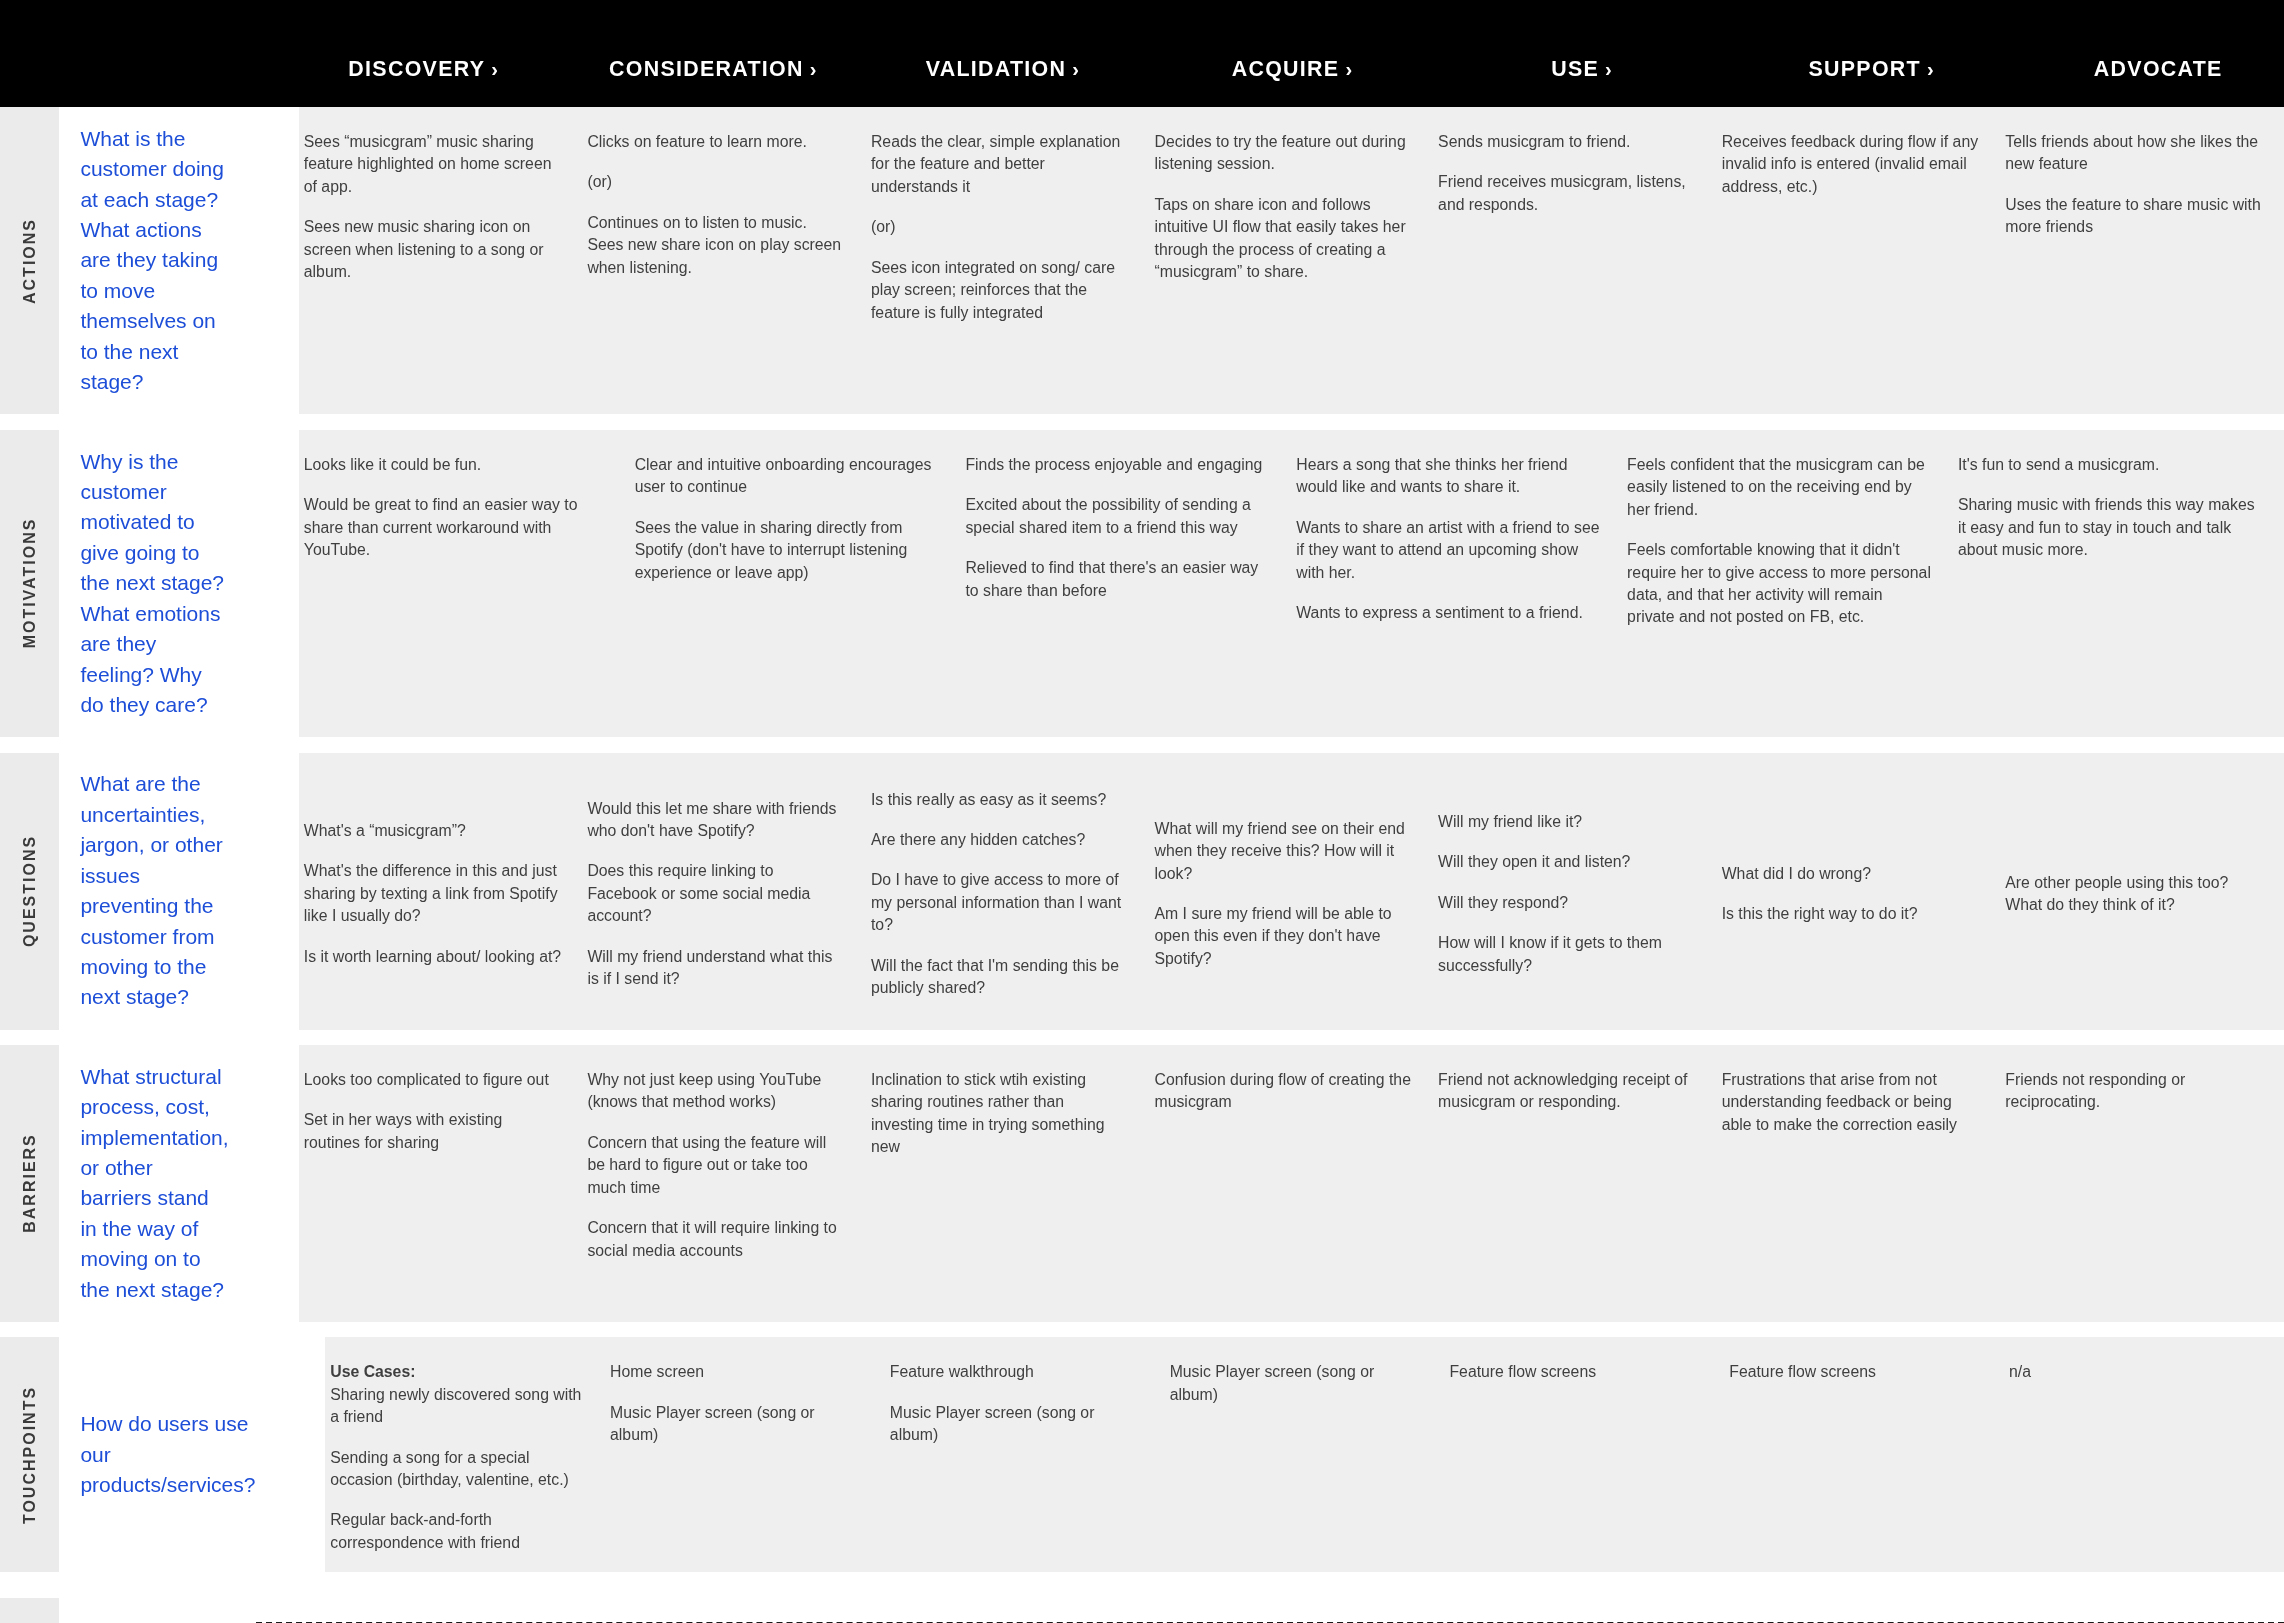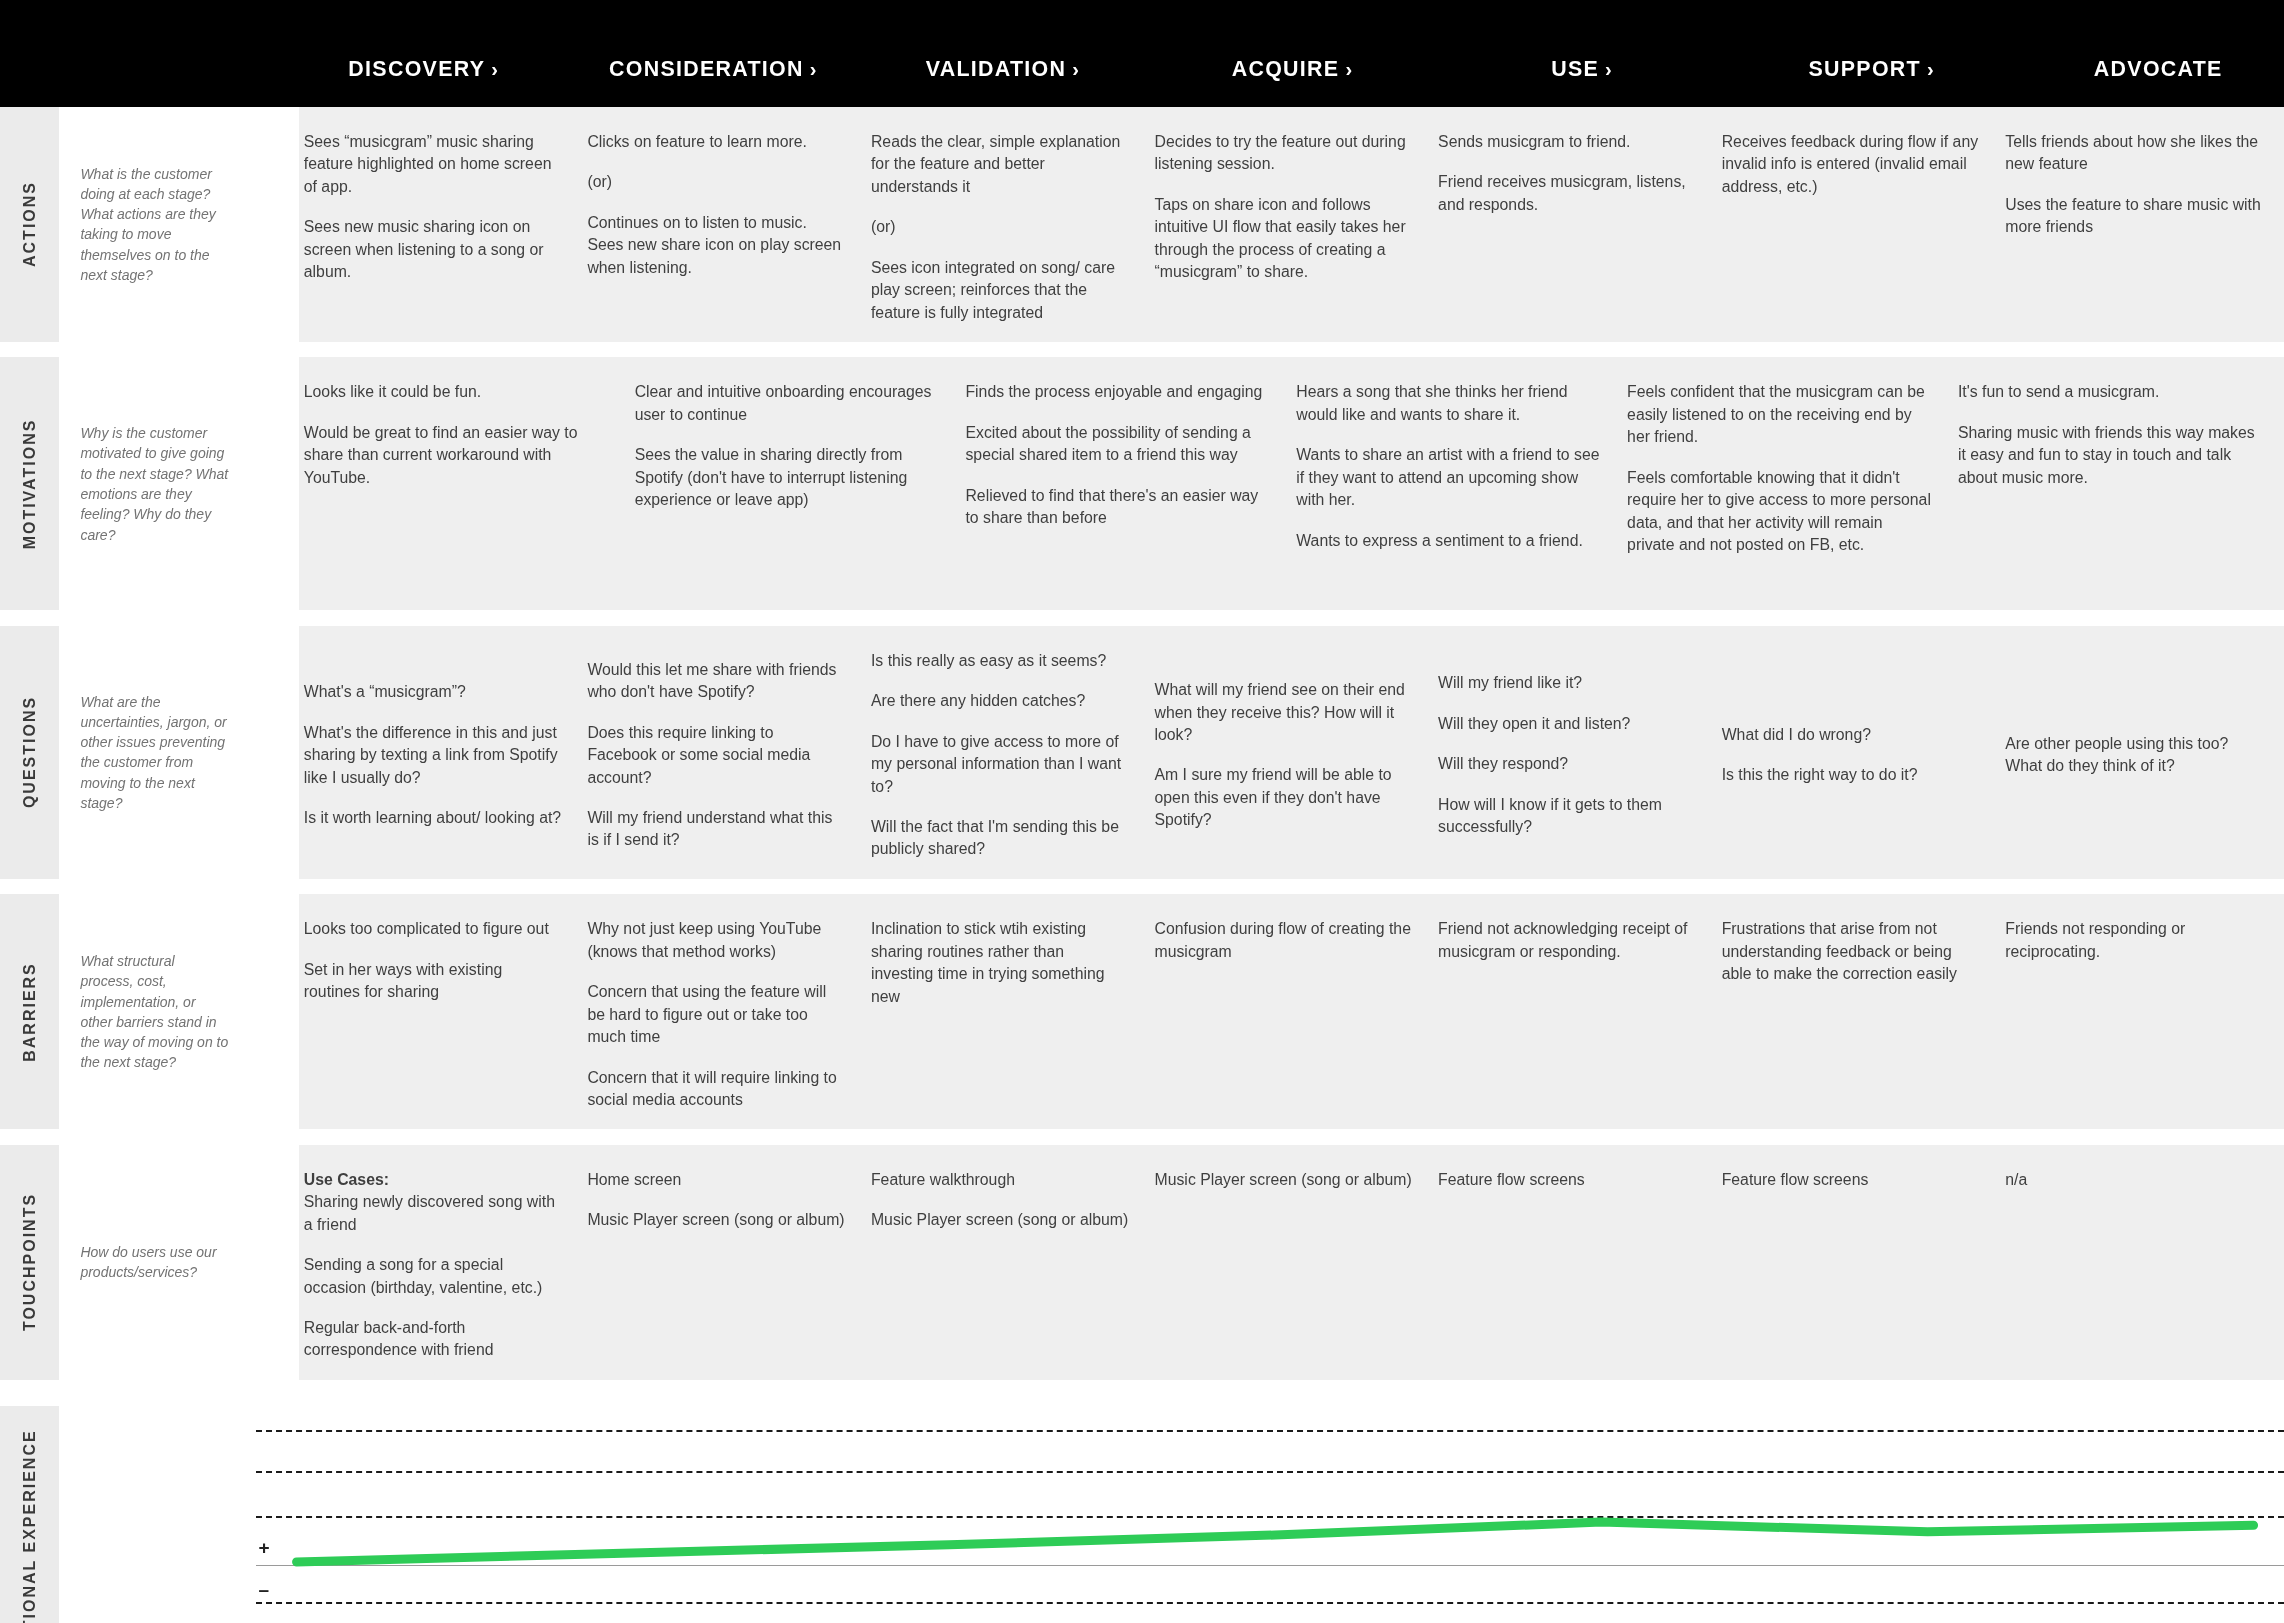--- a/index.html
+++ b/index.html
@@ -56,24 +56,23 @@
     color: #3a3a3a;
   }
   .row-question {
     flex: 0 0 197px;
     background: #ffffff;
     padding: 16.7px 27px 16.7px 21.4px;
     display: flex;
     align-items: center;
   }
   .row-question p {
-    font-style: italic;
-    font-size: 14px;
+    font-size: 21px;
     line-height: 1.45;
-    color: #737373;
+    color: #1d4ed8;
   }
   .row-cells {
     flex: 1 1 auto;
     display: flex;
     background: #efefef;
     margin-left: 43px;
   }
   .cell {
     flex: 1 1 0;
     padding: 24px 20px 18px 4.8px;

